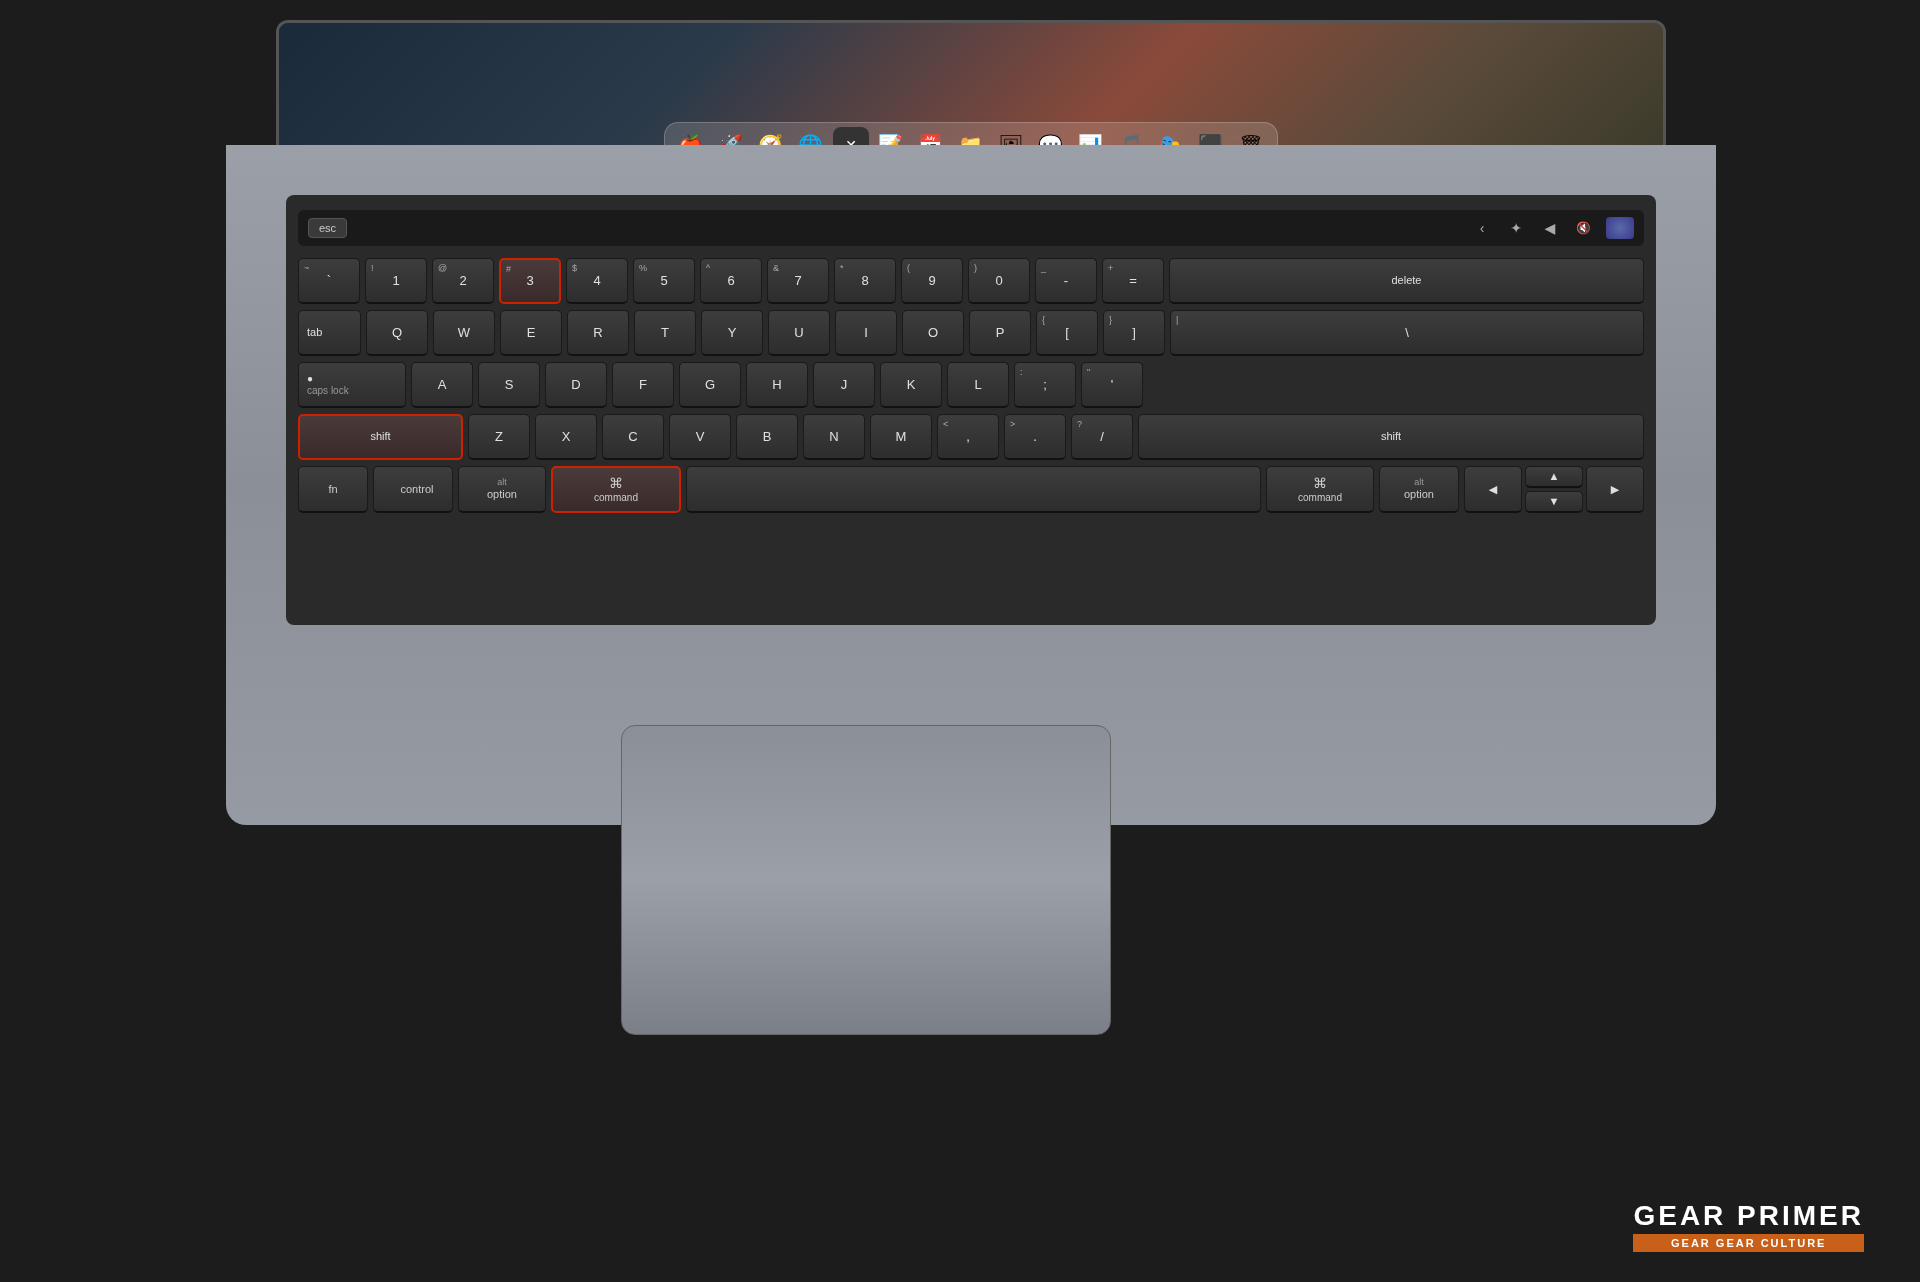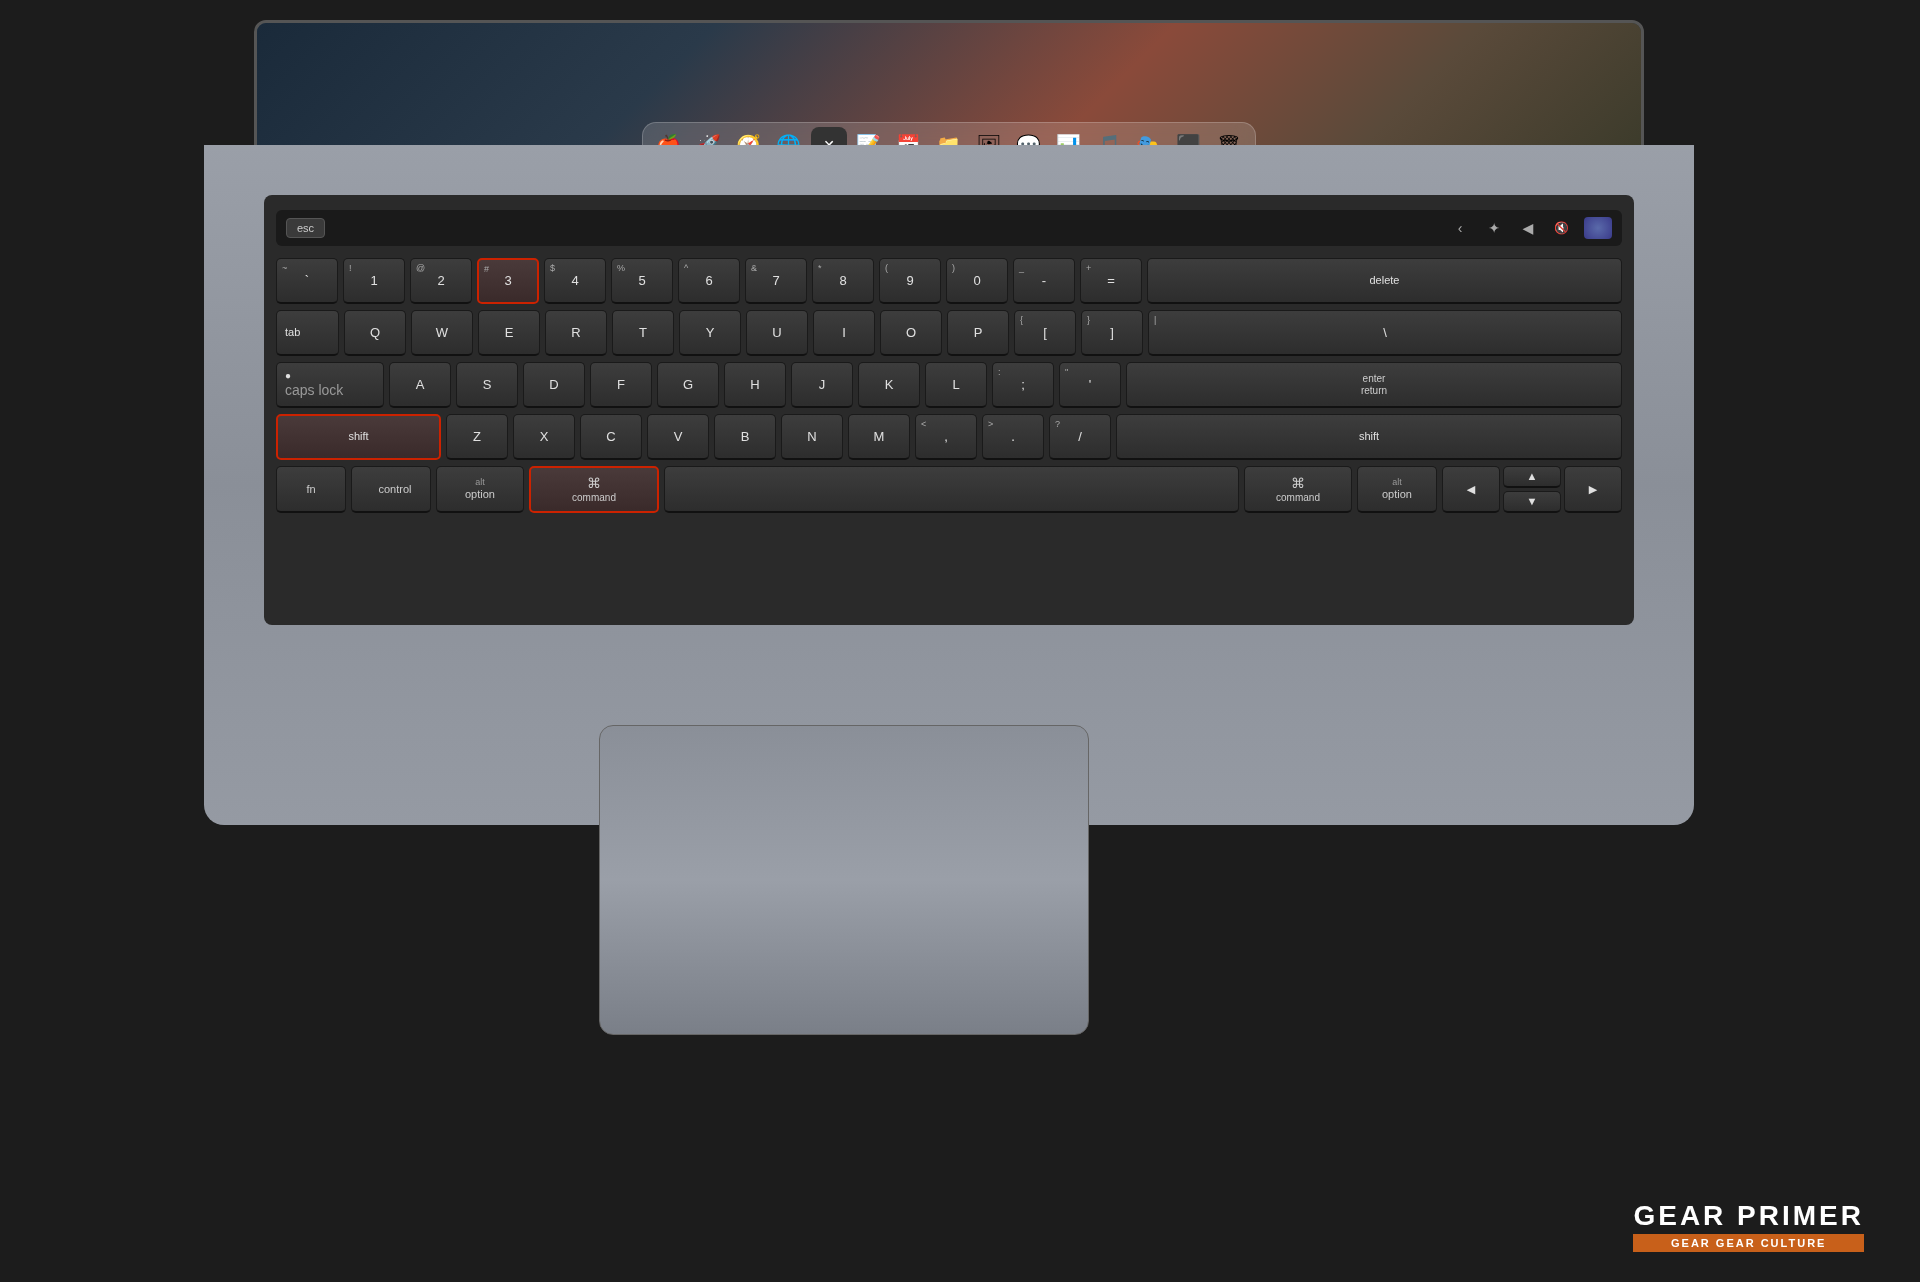--- a/index.html
+++ b/index.html
@@ -16,21 +16,21 @@
     .bg {
       position: absolute;
       inset: 0;
       background: #1c1c1c;
     }
 
     
     .macbook {
       position: absolute;
       top: 20px;
-      left: 204px;
+      left: 226px;
       width: 1490px;
       height: 1180px;
     }
 
     
     .screen-area {
       position: absolute;
       top: 0;
       left: 50px;
       width: 1390px;
@@ -393,21 +393,21 @@
           </div>
           <div class="key" style="flex:1;">
             <span class="top-char">|</span>
             <span class="num-bot">\</span>
           </div>
         </div>
 
         <div class="key-row">
           <div class="key" style="width: 108px; flex-shrink: 0; align-items: flex-start; padding-left: 8px; justify-content: center;">
             <span class="main-char" style="font-size:10px;">●</span>
-            <span style="font-size:14px;color:#999;">caps lock</span>
+            <span style="font-size:10px;color:#999;">caps lock</span>
           </div>
           <div class="key w1">
               <span class="main-char">A</span>
             </div>
           <div class="key w1">
               <span class="main-char">S</span>
             </div>
           <div class="key w1">
               <span class="main-char">D</span>
             </div>
@@ -429,24 +429,20 @@
           <div class="key w1">
               <span class="main-char">L</span>
             </div>
           <div class="key w1">
             <span class="top-char">:</span>
             <span class="num-bot">;</span>
           </div>
           <div class="key w1">
             <span class="top-char">"</span>
             <span class="num-bot">'</span>
-          </div>
-          <div class="key" style="flex:1;">
-            <span style="font-size:10px;color:#ccc;">enter</span>
-            <span style="font-size:10px;color:#ccc;">return</span>
           </div>
         </div>
 
         <div class="key-row">
           <div class="key key-highlighted" style="width:165px;flex-shrink:0;">
             <span class="main-char" style="font-size:11px;">shift</span>
           </div>
           <div class="key w1">
               <span class="main-char">Z</span>
             </div>

